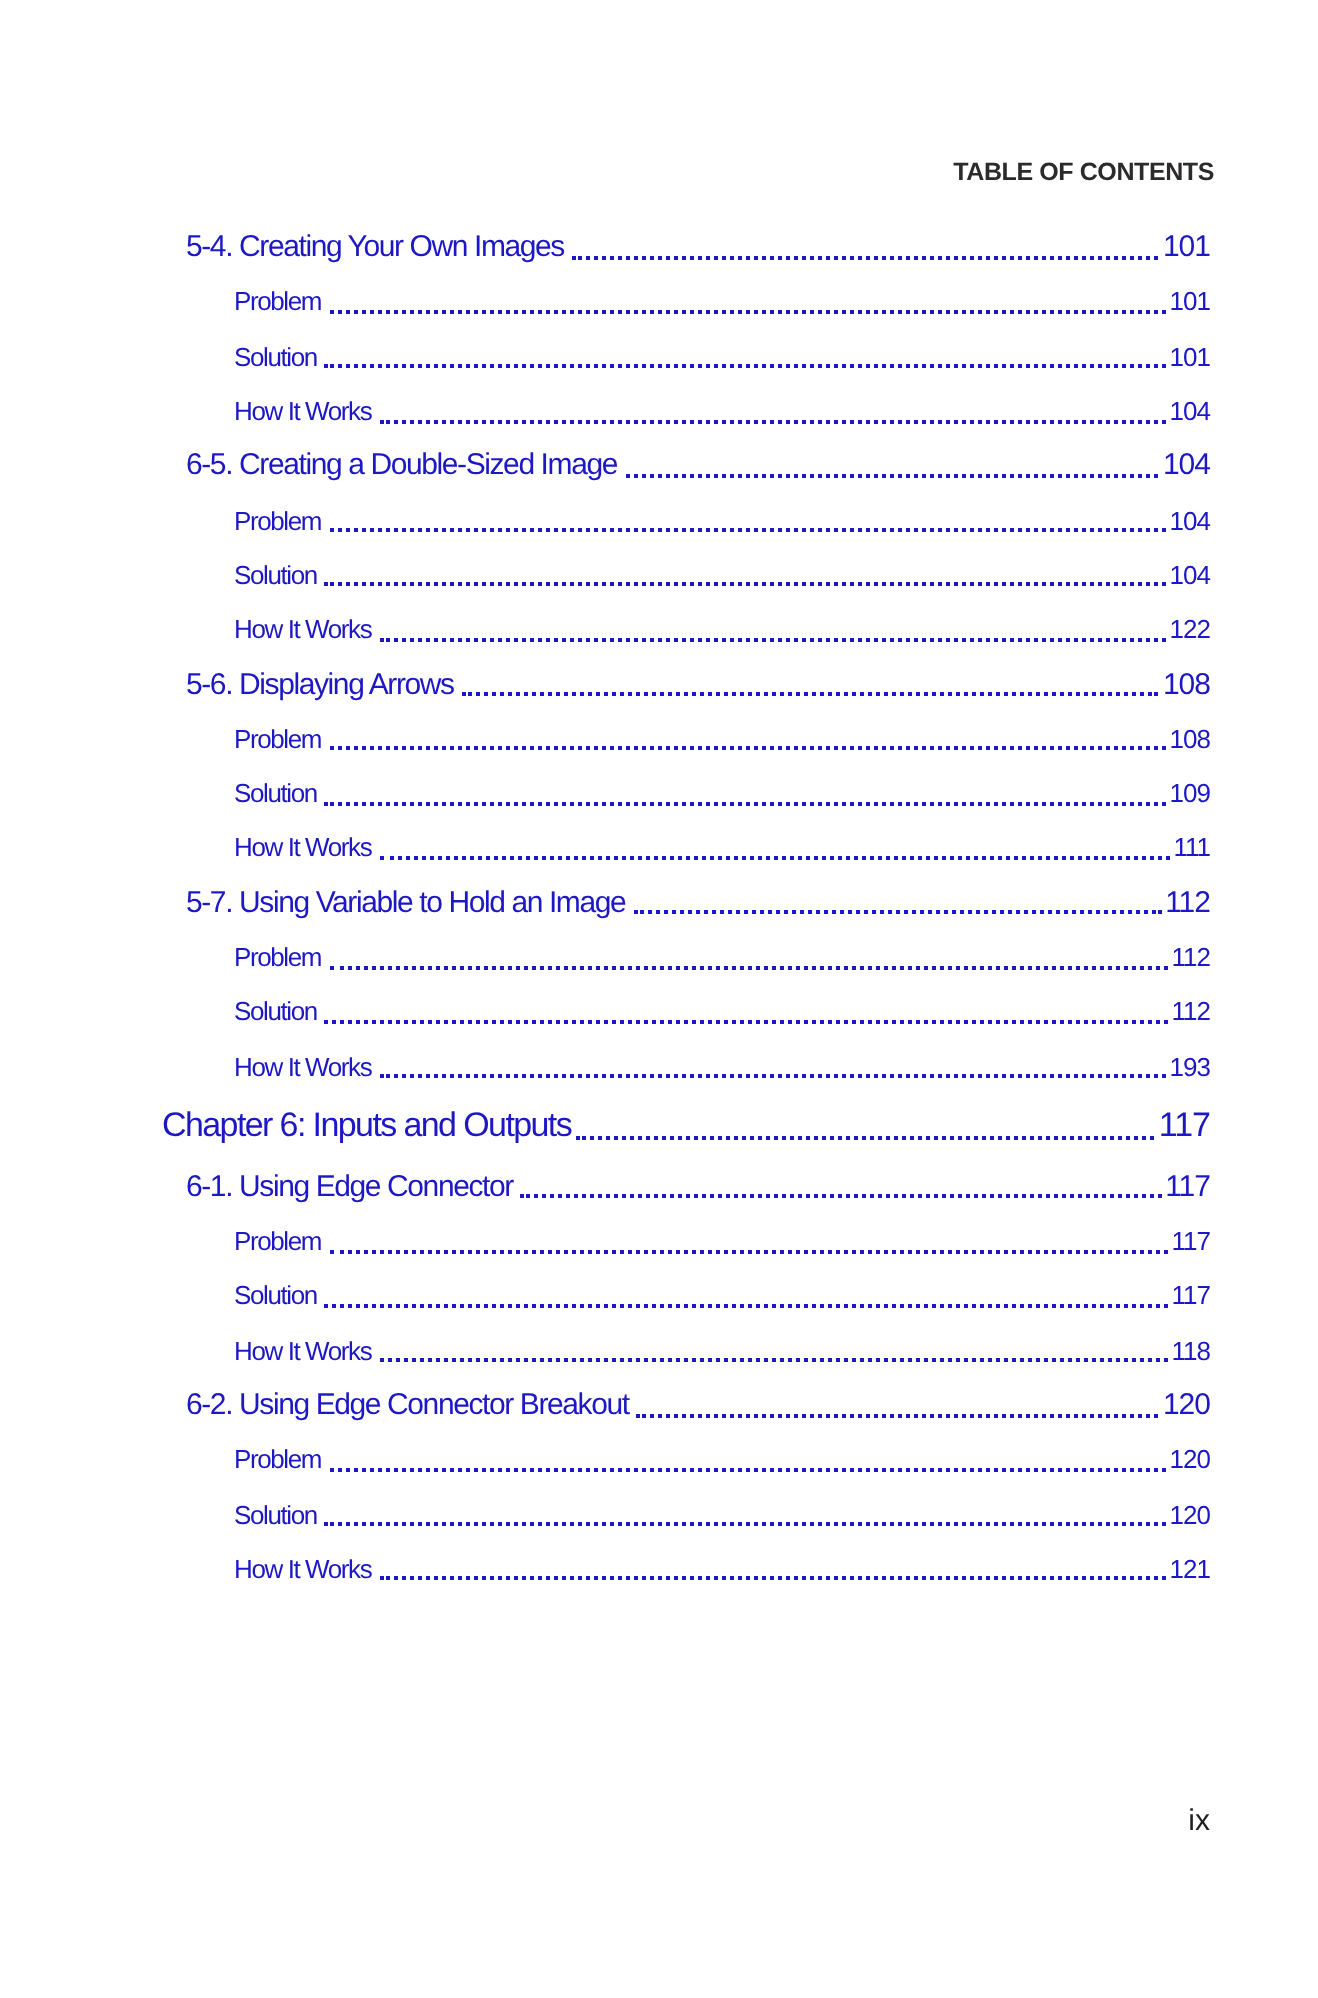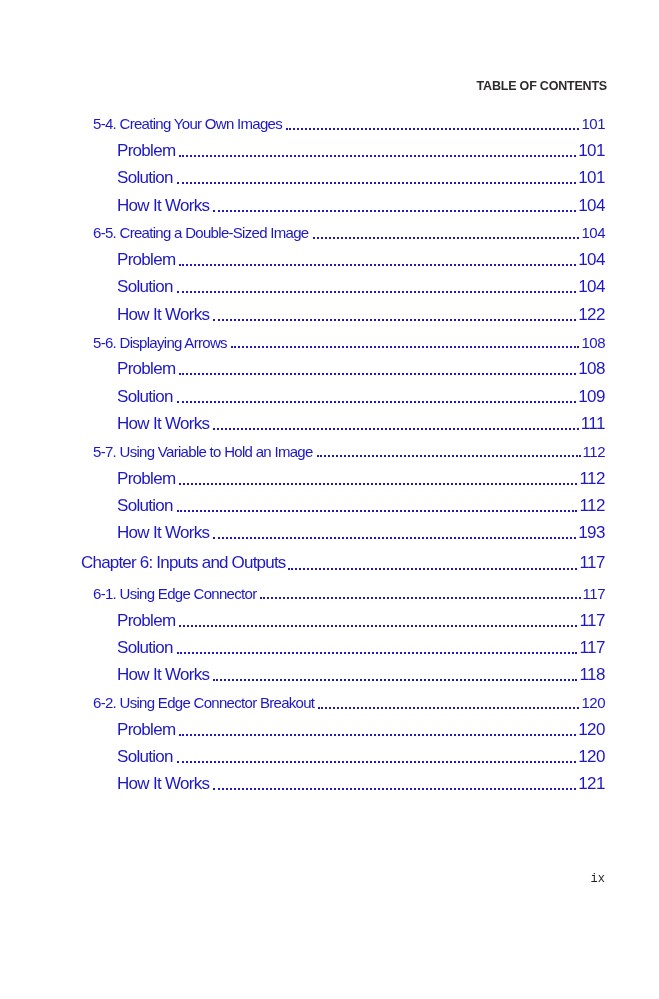--- a/index.html
+++ b/index.html
@@ -28,42 +28,42 @@
     right: 54px;
     color: var(--toc-blue, #1d18c4);
   }
   .row {
     display: flex;
     align-items: center;
     height: 27.3px;
     font-weight: 400;
   }
   .row.section { padding-left: 12px; font-size: 15px; letter-spacing: -0.7px; }
-  .row.sub     { padding-left: 36px; font-size: 17px; letter-spacing: -0.7px; }
+  .row.sub     { padding-left: 36px; font-size: 13px; letter-spacing: -0.7px; }
   .row.chapter { padding-left: 0;    font-size: 17px; letter-spacing: -0.8px; height: 33px; }
   .label { white-space: nowrap; }
   .leader {
     flex: 1 1 auto;
     height: 10px;
     margin: 0 2px 0 4px;
     border-bottom: 2px dotted var(--toc-blue, #1d18c4);
     min-width: 12px;
   }
   .row.chapter .leader {
     height: 11px;
     border-bottom-width: 2.5px;
     margin-left: 2px;
   }
   .pagenum { white-space: nowrap; letter-spacing: -0.5px; }
   .footer {
     position: absolute;
-    top: 872px;
+    top: 902px;
     right: 54px;
-    font-family: Liberation Mono, monospace;
-    font-size: 12px;
+    font-family: Liberation Sans, sans-serif;
+    font-size: 15px;
     color: var(--footer-color, #1f1f1f);
   }
 </style>
 </head>
 <body>
 
 <div class="page">
   <div class="header">TABLE OF CONTENTS</div>
 
   <div class="toc" id="toc">

